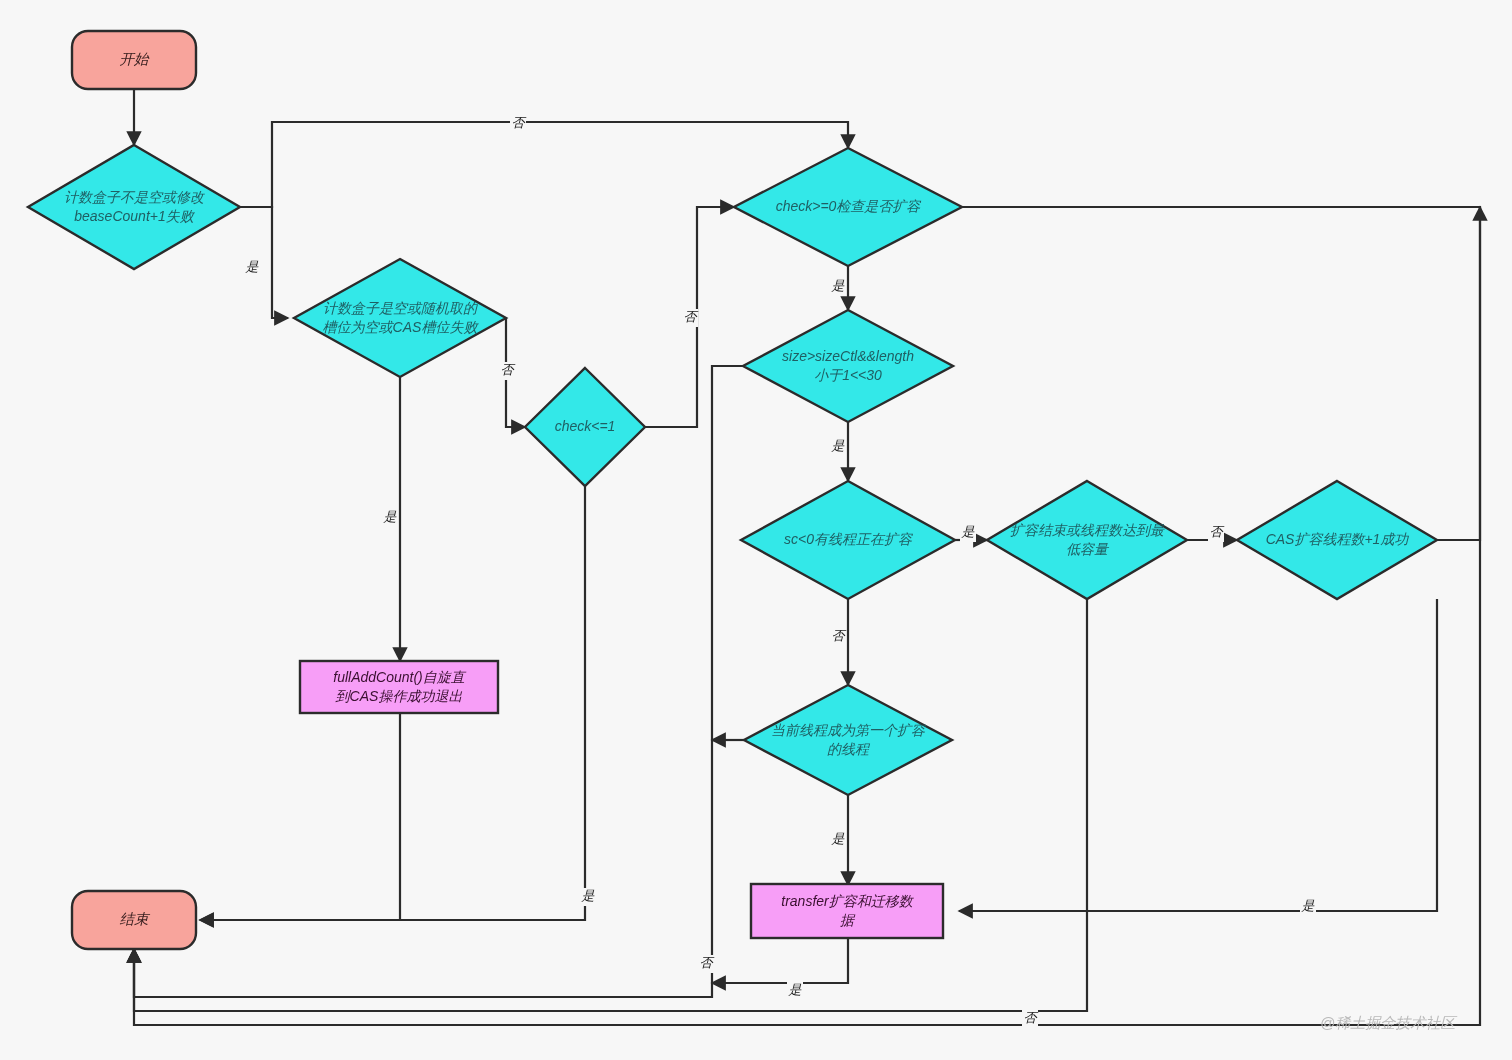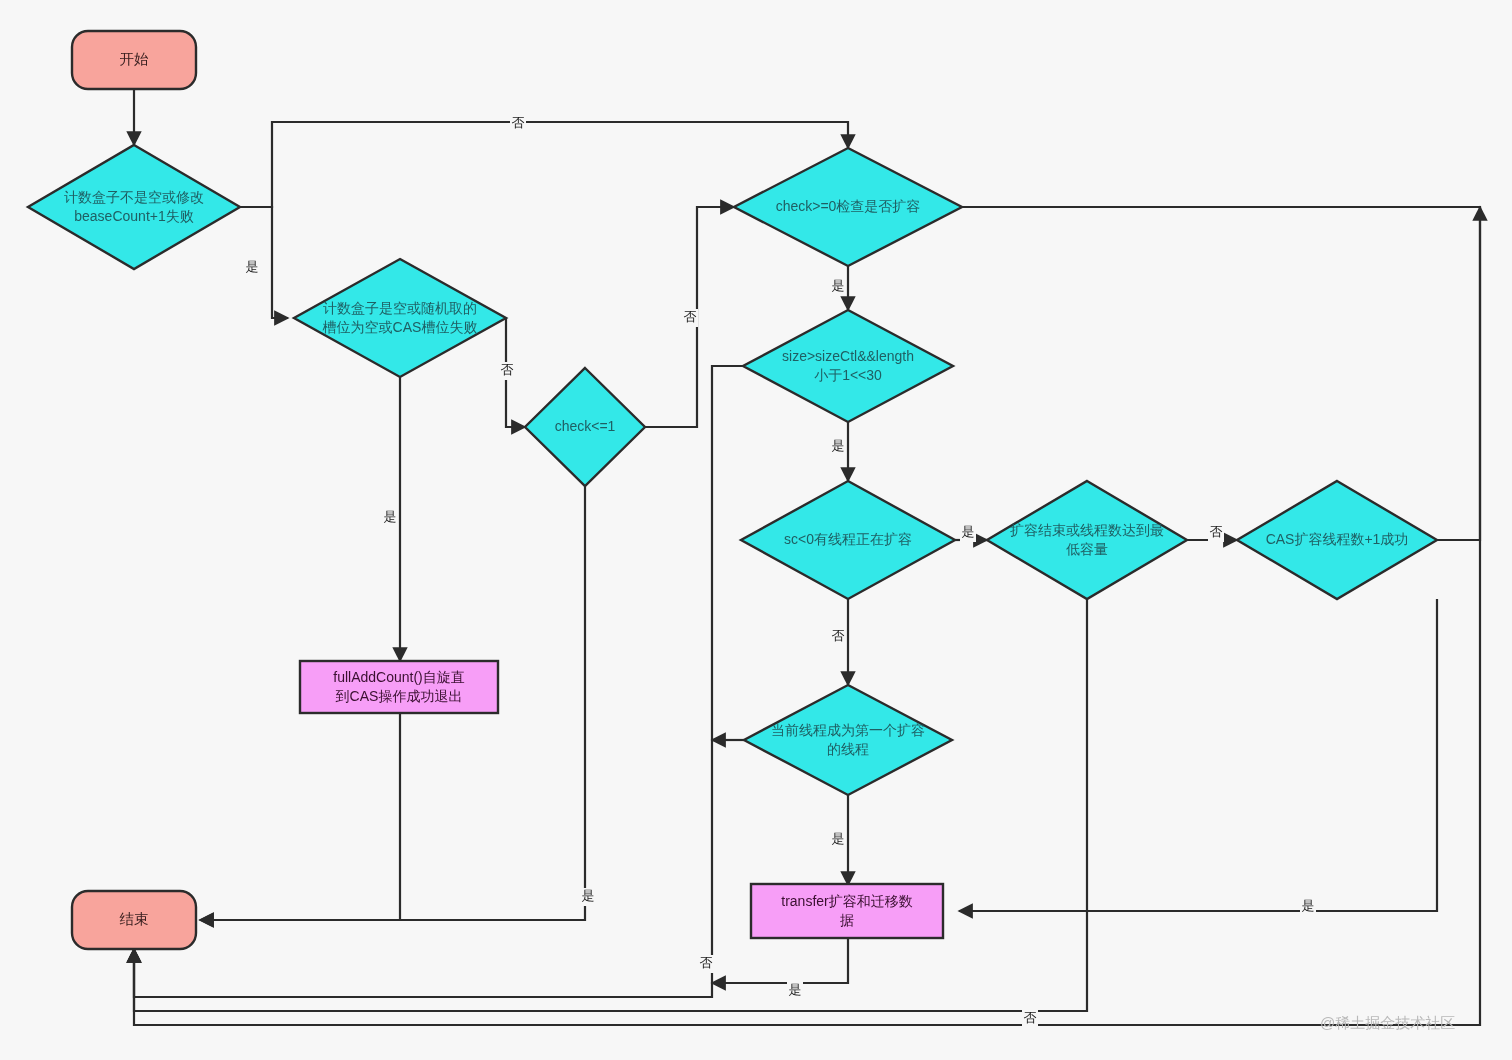--- a/index.html
+++ b/index.html
@@ -7,20 +7,21 @@
     padding: 0;
     background: #ffffff;
   }
   #canvas {
     position: relative;
     width: 1512px;
     height: 1060px;
     background: #f7f7f7;
     overflow: hidden;
     font-family: "Liberation Sans", "DejaVu Sans", sans-serif;
+    font-style: italic;
   }
   #flow {
     position: absolute;
     inset: 0;
     width: 1512px;
     height: 1060px;
   }
   .edge {
     fill: none;
     stroke: #2b2b2b;

